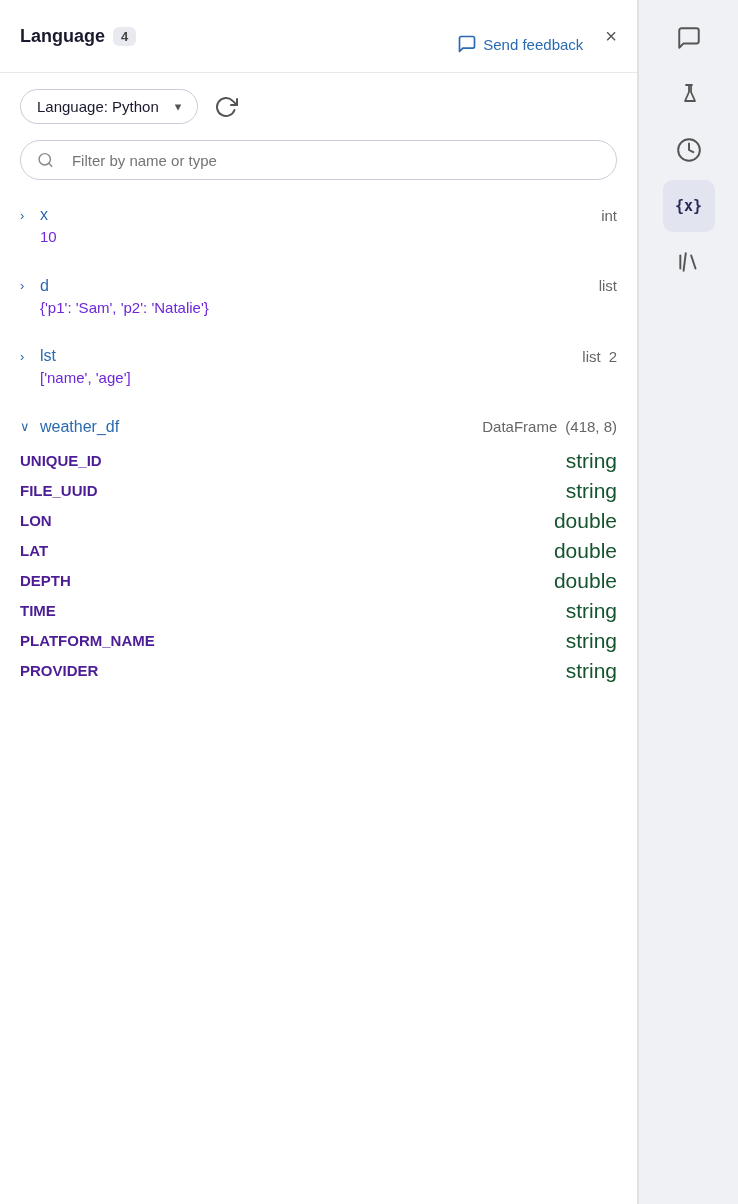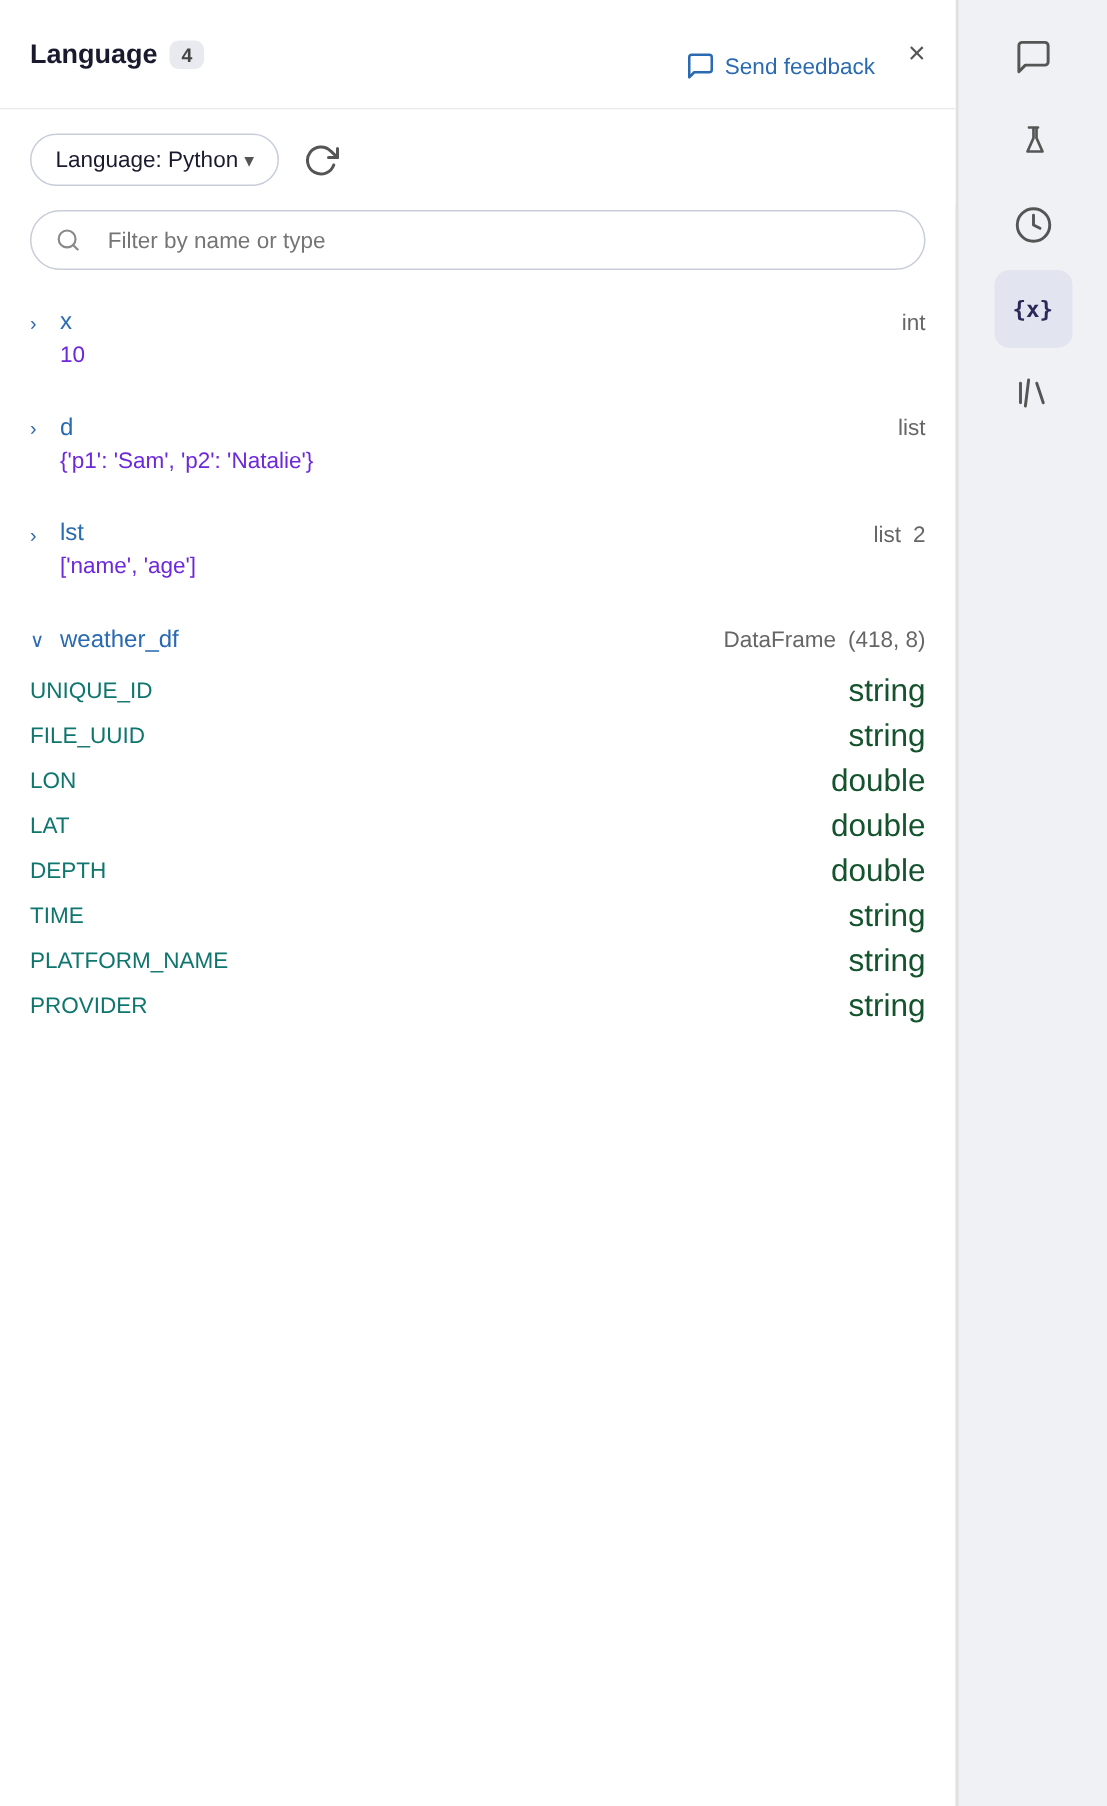--- a/index.html
+++ b/index.html
@@ -82,21 +82,21 @@
     .language-select {
       display: flex;
       align-items: center;
       border: 1.5px solid #c8cdd8;
       border-radius: 24px;
       padding: 8px 16px;
       font-size: 15px;
       color: #1a1a2e;
       background: #fff;
       cursor: pointer;
-      gap: 4px;
+      gap: 16px;
     }
 
     .language-select .chevron {
       font-size: 13px;
       color: #555;
     }
 
     .refresh-btn {
       background: none;
       border: none;
@@ -194,22 +194,22 @@
     .df-col-row {
       display: flex;
       justify-content: space-between;
       align-items: center;
       padding: 3px 0;
       padding-right: 20px;
     }
 
     .df-col-name {
       font-size: 15px;
-      color: #0f766e;
-      font-weight: 400;
+      color: #4c1d95;
+      font-weight: 700;
     }
 
     .df-col-type {
       font-size: 21px;
       color: #14532d;
     }
 
     .var-type-extra {
       display: flex;
       gap: 8px;

